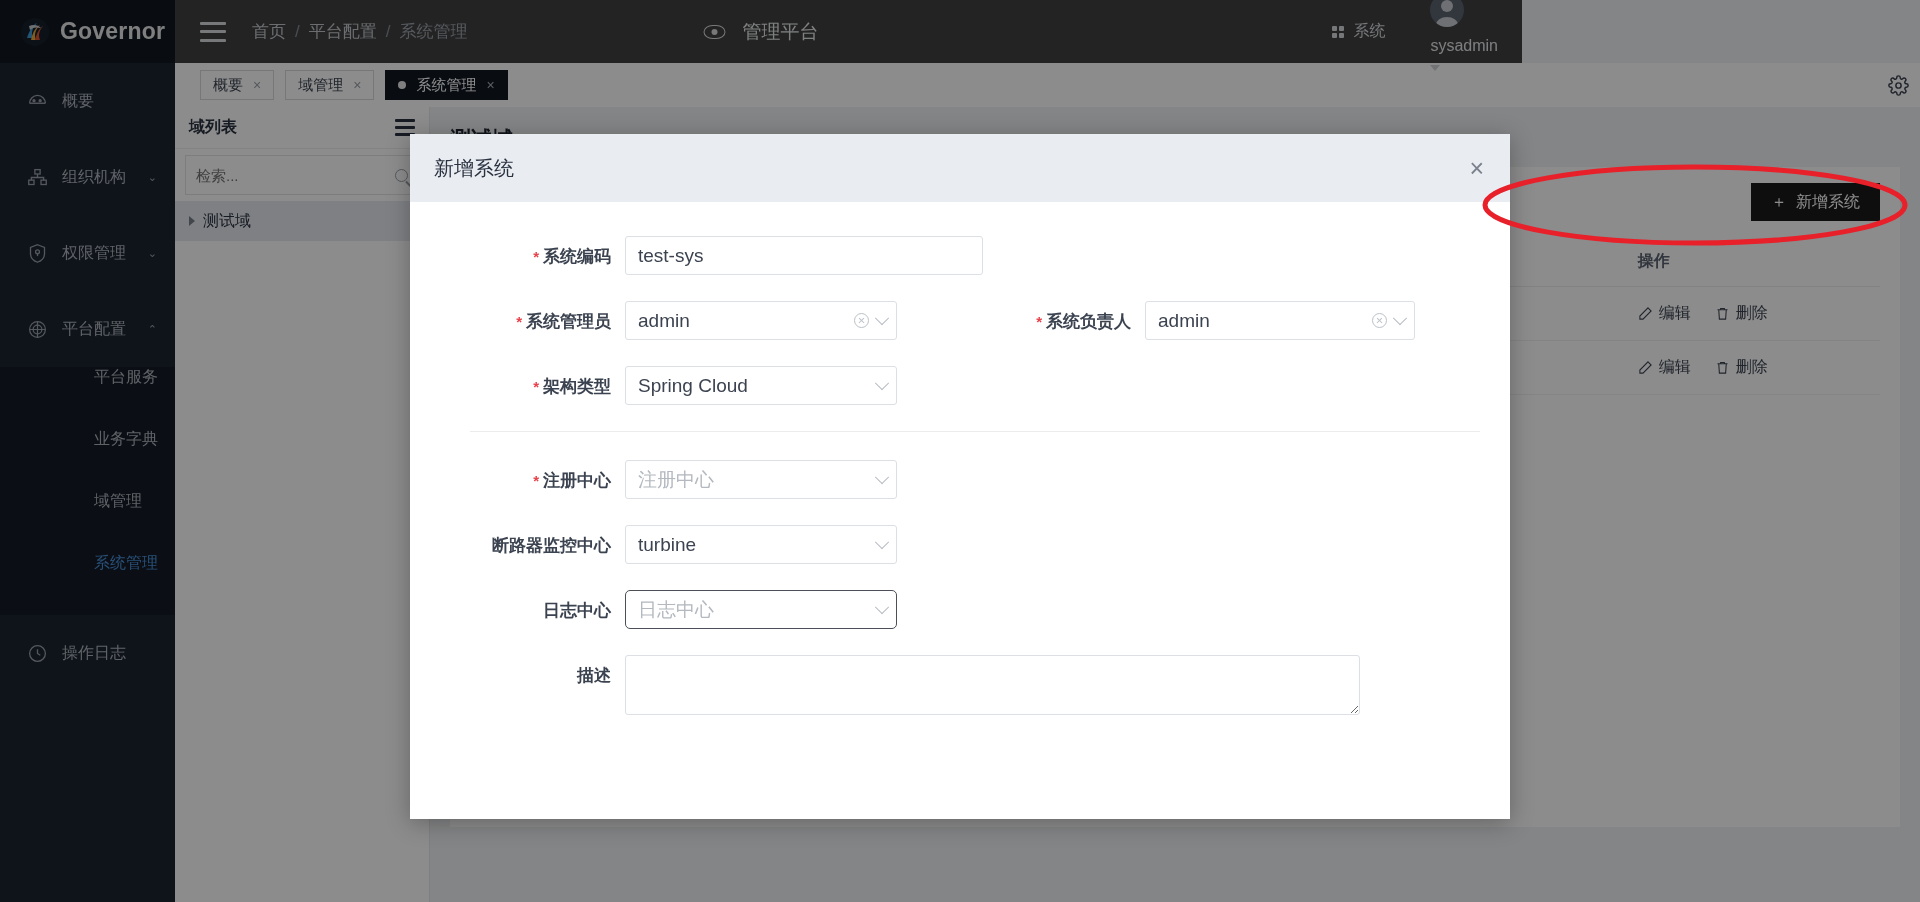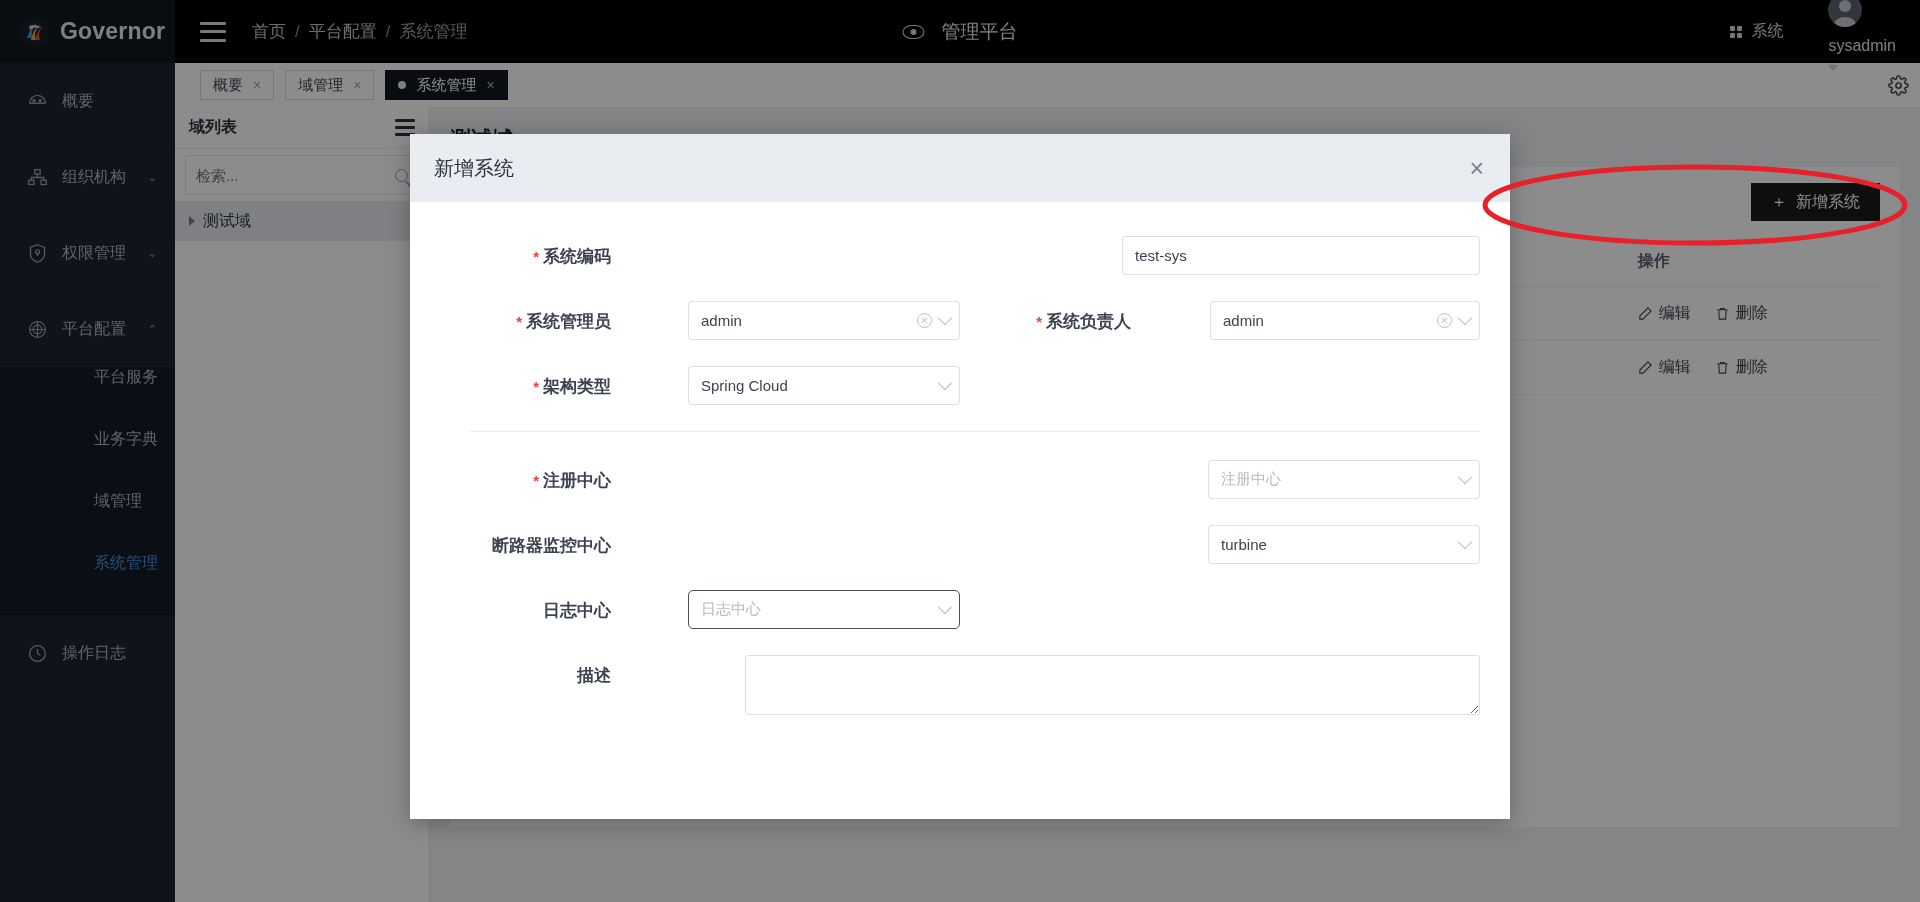--- a/index.html
+++ b/index.html
@@ -6,22 +6,22 @@
   html, body {
     width: 1920px; height: 902px;
     font-family: "Liberation Sans", "DejaVu Sans", sans-serif;
     overflow: hidden;
     background: #f0f2f5;
   }
   #app { position: relative; width: 1920px; height: 902px; }
 
   
   .topbar {
-    position: absolute; top: 0; left: 0; width: 1920px; height: 63px;
-    background: #000000; display: flex; align-items: center; z-index: 5;
+    position: absolute; top: 0; left: 0; width: 1522px; height: 63px;
+    background: #404040; display: flex; align-items: center; z-index: 5;
   }
   .brand {
     width: 175px; height: 63px; background: #111821;
     display: flex; align-items: center; gap: 10px; padding-left: 20px;
     flex: 0 0 175px;
   }
   .brand-logo { width: 30px; height: 30px; position: relative; flex: 0 0 30px; }
   .brand-name { color: #e8e8e8; font-size: 23px; font-weight: bold; letter-spacing: .2px; }
   .hamburger { width: 26px; height: 20px; margin-left: 25px; display: flex;
     flex-direction: column; justify-content: space-between; cursor: pointer; }
@@ -143,28 +143,28 @@
   }
   .modal-head {
     height: 68px; background: #e9edf2; display: flex; align-items: center;
     justify-content: space-between; padding: 0 22px 0 24px;
   }
   .modal-title { font-size: 20px; color: #2b3240; }
   .modal-close { font-size: 25px; color: #7b828d; cursor: pointer; line-height: 1;
     padding: 0 4px; }
   .modal-body { flex: 1; padding: 34px 30px 10px 30px; overflow: hidden; }
   .frow { display: flex; margin-bottom: 26px; }
-  .fcol { flex: 1; display: flex; align-items: flex-start; justify-content: space-between; }
+  .fcol { flex: 1; display: flex; align-items: flex-start; }
   .flabel { width: 185px; text-align: right; padding-right: 14px; padding-top: 9px;
     font-size: 17px; color: #3c4350; font-weight: bold; white-space: nowrap; }
   .req { color: #e8424b; margin-right: 4px; font-size: 15px; }
   .fctrl { position: relative; }
   .inp {
     height: 39px; border: 1px solid #dcdfe3; background: #fff; border-radius: 3px;
-    display: flex; align-items: center; padding: 0 12px; font-size: 15px; color: #3c4350;
+    display: flex; align-items: center; padding: 0 12px; font-size: 19px; color: #3c4350;
   }
   .inp.ph { color: #b4b9bf; }
   .inp.focus { border: 1px solid #4a4f58; border-radius: 5px; }
   .w-text { width: 358px; }
   .w-sel  { width: 272px; }
   .w-sel-r{ width: 270px; }
   .sel-icons { position: absolute; right: 10px; top: 0; height: 39px;
     display: flex; align-items: center; gap: 8px; }
   .clear-x { width: 15px; height: 15px; border: 1.3px solid #bcc1c7; border-radius: 50%;
     position: relative; }

